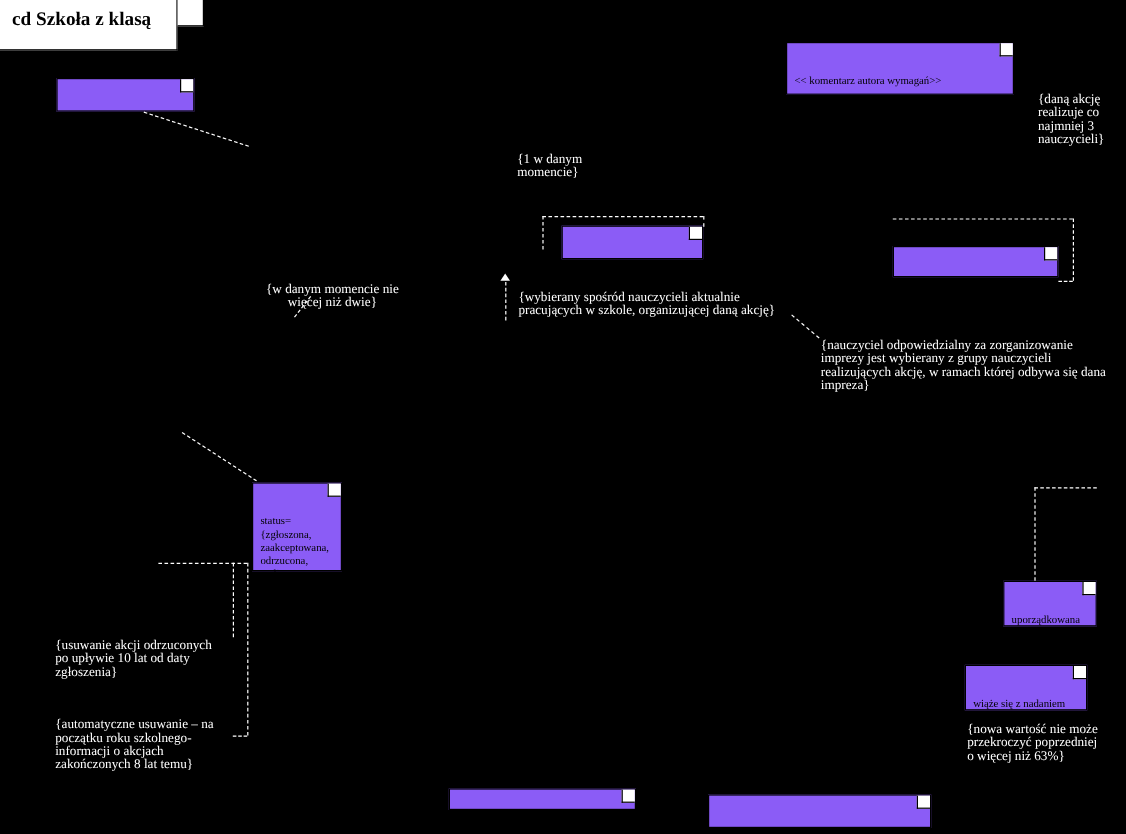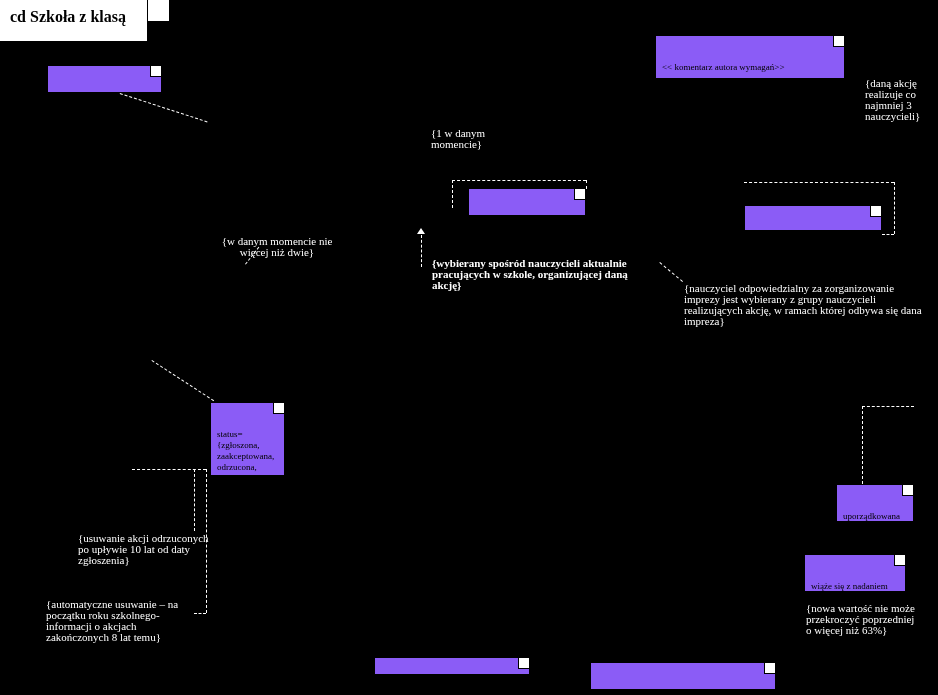--- a/index.html
+++ b/index.html
@@ -197,32 +197,32 @@
 
   <div class="constraint" style="left:865px; top:78px; width:70px;">{daną akcję
 realizuje co
 najmniej 3
 nauczycieli}</div>
 
   <div class="constraint" style="left:212px; top:236px; width:130px;text-align:center;">{w danym momencie nie
 więcej niż dwie}</div>
   <div class="dash-d" style="left:245px; top:264px; width:22px; transform: rotate(-52deg);"></div>
 
-  <div class="constraint" style="left:432px; top:258px; width:220px;font-weight:bold;">{wybierany spośród nauczycieli aktualnie
+  <div class="constraint" style="left:432px; top:243px; width:220px;">{wybierany spośród nauczycieli aktualnie
 pracujących w szkole, organizującej daną akcję}</div>
   <div class="dash-v" style="left:421px; top:235px; height:32px;"></div>
   <div class="arrow-up" style="left:417px; top:228px;"></div>
 
   <div class="constraint" style="left:684px; top:283px; width:250px;">{nauczyciel odpowiedzialny za zorganizowanie
 imprezy jest wybierany z grupy nauczycieli
 realizujących akcję, w ramach której odbywa się dana
 impreza}</div>
   <div class="dash-d" style="left:660px; top:262px; width:30px; transform: rotate(40deg);"></div>
 
-  <div class="constraint" style="left:46px; top:533px; width:160px;margin-left:32px;">{usuwanie  akcji odrzuconych
+  <div class="constraint" style="left:46px; top:533px; width:160px;">{usuwanie  akcji odrzuconych
 po upływie 10 lat od daty
 zgłoszenia}</div>
   <div class="dash-h" style="left:132px; top:469px; width:74px;"></div>
   <div class="dash-v" style="left:206px; top:469px; height:0px;"></div>
   <div class="dash-v" style="left:194px; top:469px; height:62px;"></div>
 
   <div class="constraint" style="left:46px; top:599px; width:160px;">{automatyczne usuwanie – na
 początku roku szkolnego-
 informacji o akcjach
 zakończonych 8 lat temu}</div>

